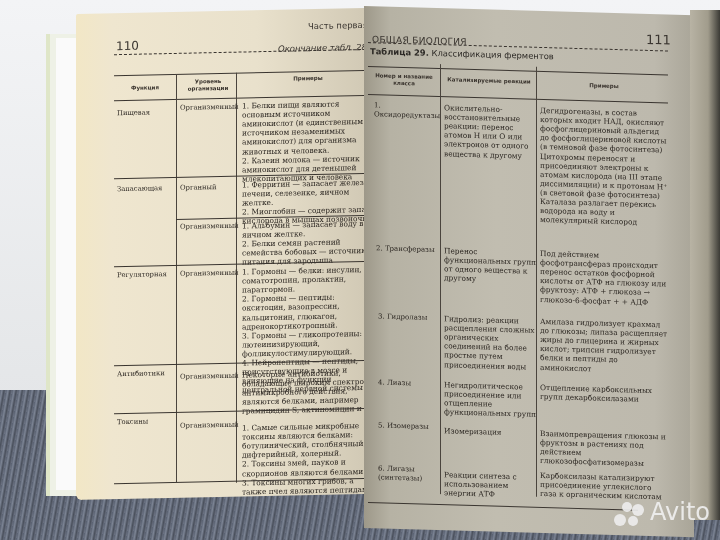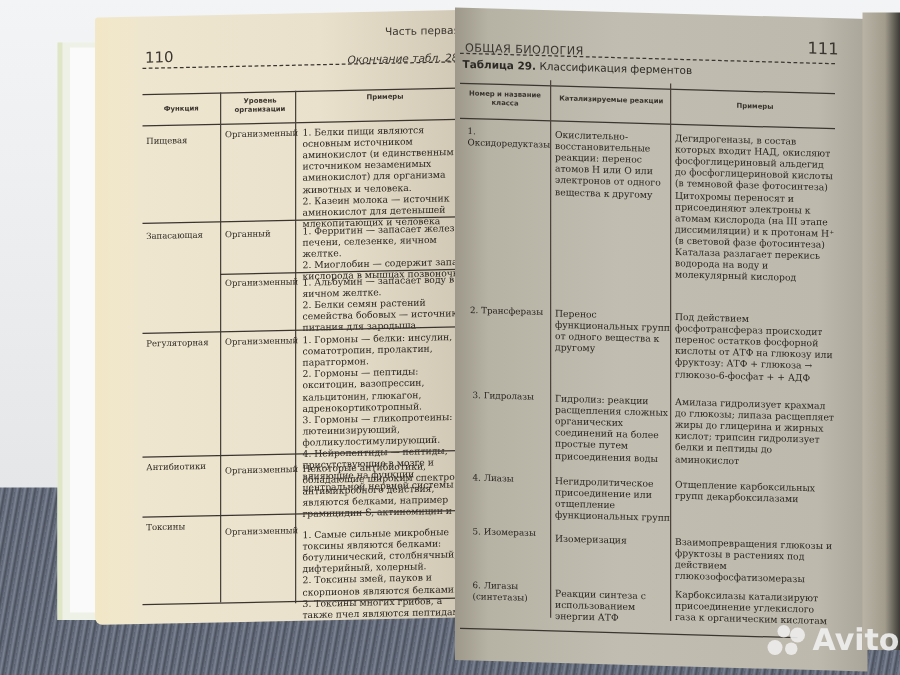--- a/index.html
+++ b/index.html
@@ -39,22 +39,22 @@
 
     .th { position:absolute; font-family:"DejaVu Sans", sans-serif; font-weight:bold;
       font-size:5.5px; text-align:center; color:#3a342e; line-height:1.3; }
     .cell { position:absolute; font-size:7.4px; line-height:1.23; color:#2a2520; }
     .cell.small { font-size:7px; }
     .lbl { position:absolute; font-size:6.8px; color:#2e2924; }
 
     .title-right { position:absolute; font-family:"DejaVu Sans", sans-serif; font-size:8.4px; color:#2d2a26; }
     .title-right b { font-weight:bold; }
 
-    .watermark { position:absolute; left:614px; top:498px; display:flex; align-items:center; gap:4px;
-      color:#f1f1f1; opacity:0.9; font-family:"DejaVu Sans", sans-serif; font-weight:bold; font-size:24px; }
+    .watermark { position:absolute; left:614px; top:498px; display:flex; align-items:flex-end; gap:4px;
+      color:#f1f1f1; opacity:0.9; font-family:"DejaVu Sans", sans-serif; font-weight:normal; font-size:24px; }
     .wm-dots { position:relative; width:32px; height:24px; }
     .wm-dots span { position:absolute; background:#eeeeee; border-radius:50%; }
   </style>
 </head>
 <body>
 
 <div class="bg-top"></div>
 <div class="bg-cloth"></div>
 <div class="cover"></div>
 <div class="edge-left"></div>

